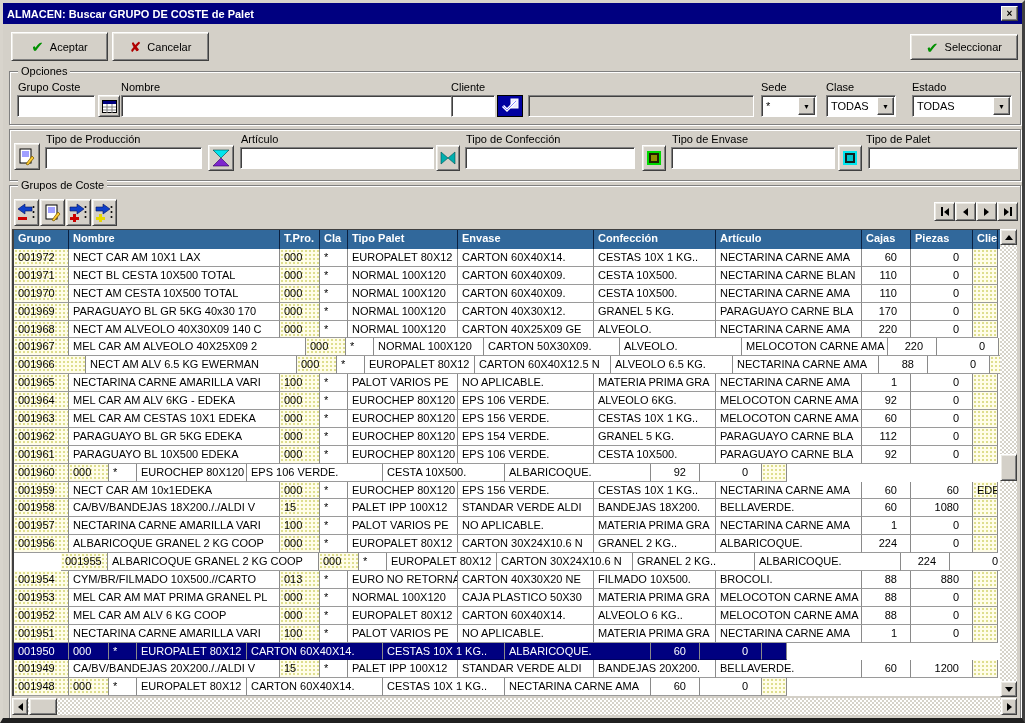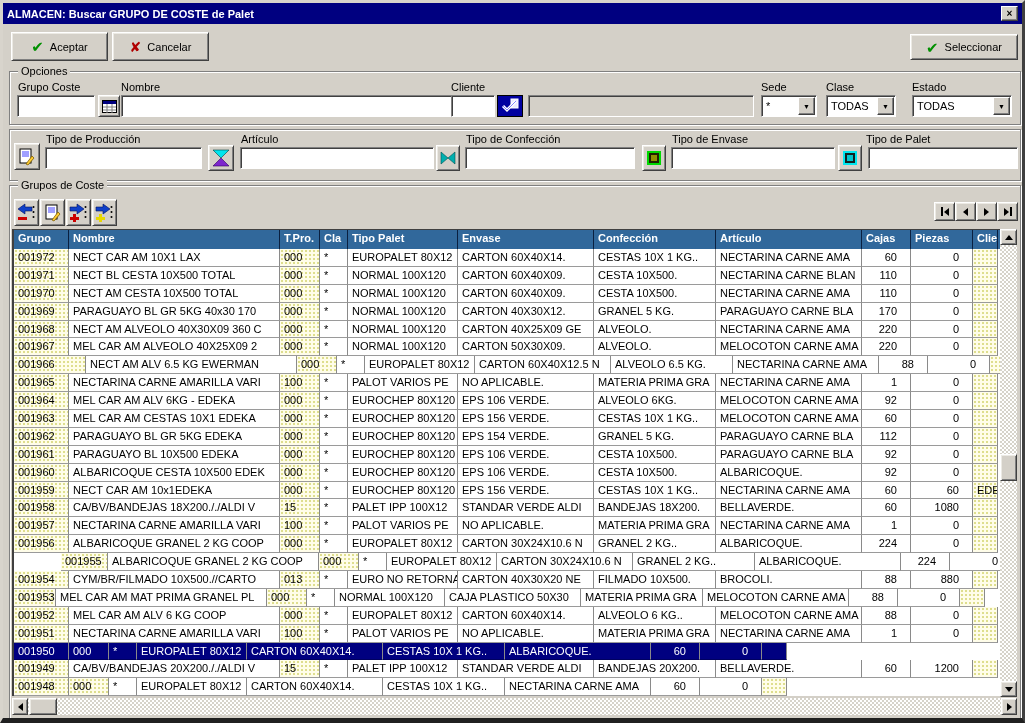--- a/index.html
+++ b/index.html
@@ -305,34 +305,34 @@
             <div class="cell" style="width: 110px;">NORMAL 100X120</div>
             <div class="cell" style="width: 136px;">CARTON 40X30X12.</div>
             <div class="cell" style="width: 122px;">GRANEL 5 KG.</div>
             <div class="cell" style="width: 146px;">PARAGUAYO CARNE BLA</div>
             <div class="cell ncell" style="width: 49px;">170</div>
             <div class="cell ncell" style="width: 62px;">0</div>
             <div class="cell ycell" style="width: 25px;"></div>
           </div>
           <div class="grow">
             <div class="cell ycell" style="width: 55px;">001968</div>
-            <div class="cell" style="width: 211px;">NECT AM ALVEOLO 40X30X09 360 C</div>
+            <div class="cell" style="width: 211px;">NECT AM ALVEOLO 40X30X09 140 C</div>
             <div class="cell ycell" style="width: 40px;">000</div>
             <div class="cell" style="width: 28px;">*</div>
             <div class="cell" style="width: 110px;">NORMAL 100X120</div>
             <div class="cell" style="width: 136px;">CARTON 40X25X09 GE</div>
             <div class="cell" style="width: 122px;">ALVEOLO.</div>
             <div class="cell" style="width: 146px;">NECTARINA CARNE AMA</div>
             <div class="cell ncell" style="width: 49px;">220</div>
             <div class="cell ncell" style="width: 62px;">0</div>
             <div class="cell ycell" style="width: 25px;"></div>
           </div>
           <div class="grow">
             <div class="cell ycell" style="width: 55px;">001967</div>
-            <div class="cell" style="width: 211px;">MEL CAR AM ALVEOLO 40X25X09 2</div>
+            <div class="cell" style="width: 237px;">MEL CAR AM ALVEOLO 40X25X09 2</div>
             <div class="cell ycell" style="width: 40px;">000</div>
             <div class="cell" style="width: 28px;">*</div>
             <div class="cell" style="width: 110px;">NORMAL 100X120</div>
             <div class="cell" style="width: 136px;">CARTON 50X30X09.</div>
             <div class="cell" style="width: 122px;">ALVEOLO.</div>
             <div class="cell" style="width: 146px;">MELOCOTON CARNE AMA</div>
             <div class="cell ncell" style="width: 49px;">220</div>
             <div class="cell ncell" style="width: 62px;">0</div>
             <div class="cell ycell" style="width: 25px;"></div>
           </div>
@@ -409,21 +409,20 @@
             <div class="cell" style="width: 110px;">EUROCHEP 80X120</div>
             <div class="cell" style="width: 136px;">EPS 106 VERDE.</div>
             <div class="cell" style="width: 122px;">CESTA 10X500.</div>
             <div class="cell" style="width: 146px;">PARAGUAYO CARNE BLA</div>
             <div class="cell ncell" style="width: 49px;">92</div>
             <div class="cell ncell" style="width: 62px;">0</div>
             <div class="cell ycell" style="width: 25px;"></div>
           </div>
           <div class="grow">
             <div class="cell ycell" style="width: 55px;">001960</div>
-            <div class="cell" style="width: 211px;">ALBARICOQUE CESTA 10X500 EDEK</div>
             <div class="cell ycell" style="width: 40px;">000</div>
             <div class="cell" style="width: 28px;">*</div>
             <div class="cell" style="width: 110px;">EUROCHEP 80X120</div>
             <div class="cell" style="width: 136px;">EPS 106 VERDE.</div>
             <div class="cell" style="width: 122px;">CESTA 10X500.</div>
             <div class="cell" style="width: 146px;">ALBARICOQUE.</div>
             <div class="cell ncell" style="width: 49px;">92</div>
             <div class="cell ncell" style="width: 62px;">0</div>
             <div class="cell ycell" style="width: 25px;"></div>
           </div>
@@ -499,21 +498,21 @@
             <div class="cell" style="width: 28px;">*</div>
             <div class="cell" style="width: 110px;">EURO NO RETORNA</div>
             <div class="cell" style="width: 136px;">CARTON 40X30X20 NE</div>
             <div class="cell" style="width: 122px;">FILMADO 10X500.</div>
             <div class="cell" style="width: 146px;">BROCOLI.</div>
             <div class="cell ncell" style="width: 49px;">88</div>
             <div class="cell ncell" style="width: 62px;">880</div>
             <div class="cell ycell" style="width: 25px;"></div>
           </div>
           <div class="grow">
-            <div class="cell ycell" style="width: 42px;">001953</div>
+            <div class="cell ycell" style="width: 55px;">001953</div>
             <div class="cell" style="width: 211px;">MEL CAR AM MAT PRIMA GRANEL PL</div>
             <div class="cell ycell" style="width: 40px;">000</div>
             <div class="cell" style="width: 28px;">*</div>
             <div class="cell" style="width: 110px;">NORMAL 100X120</div>
             <div class="cell" style="width: 136px;">CAJA PLASTICO 50X30</div>
             <div class="cell" style="width: 122px;">MATERIA PRIMA GRA</div>
             <div class="cell" style="width: 146px;">MELOCOTON CARNE AMA</div>
             <div class="cell ncell" style="width: 49px;">88</div>
             <div class="cell ncell" style="width: 62px;">0</div>
             <div class="cell ycell" style="width: 25px;"></div>

